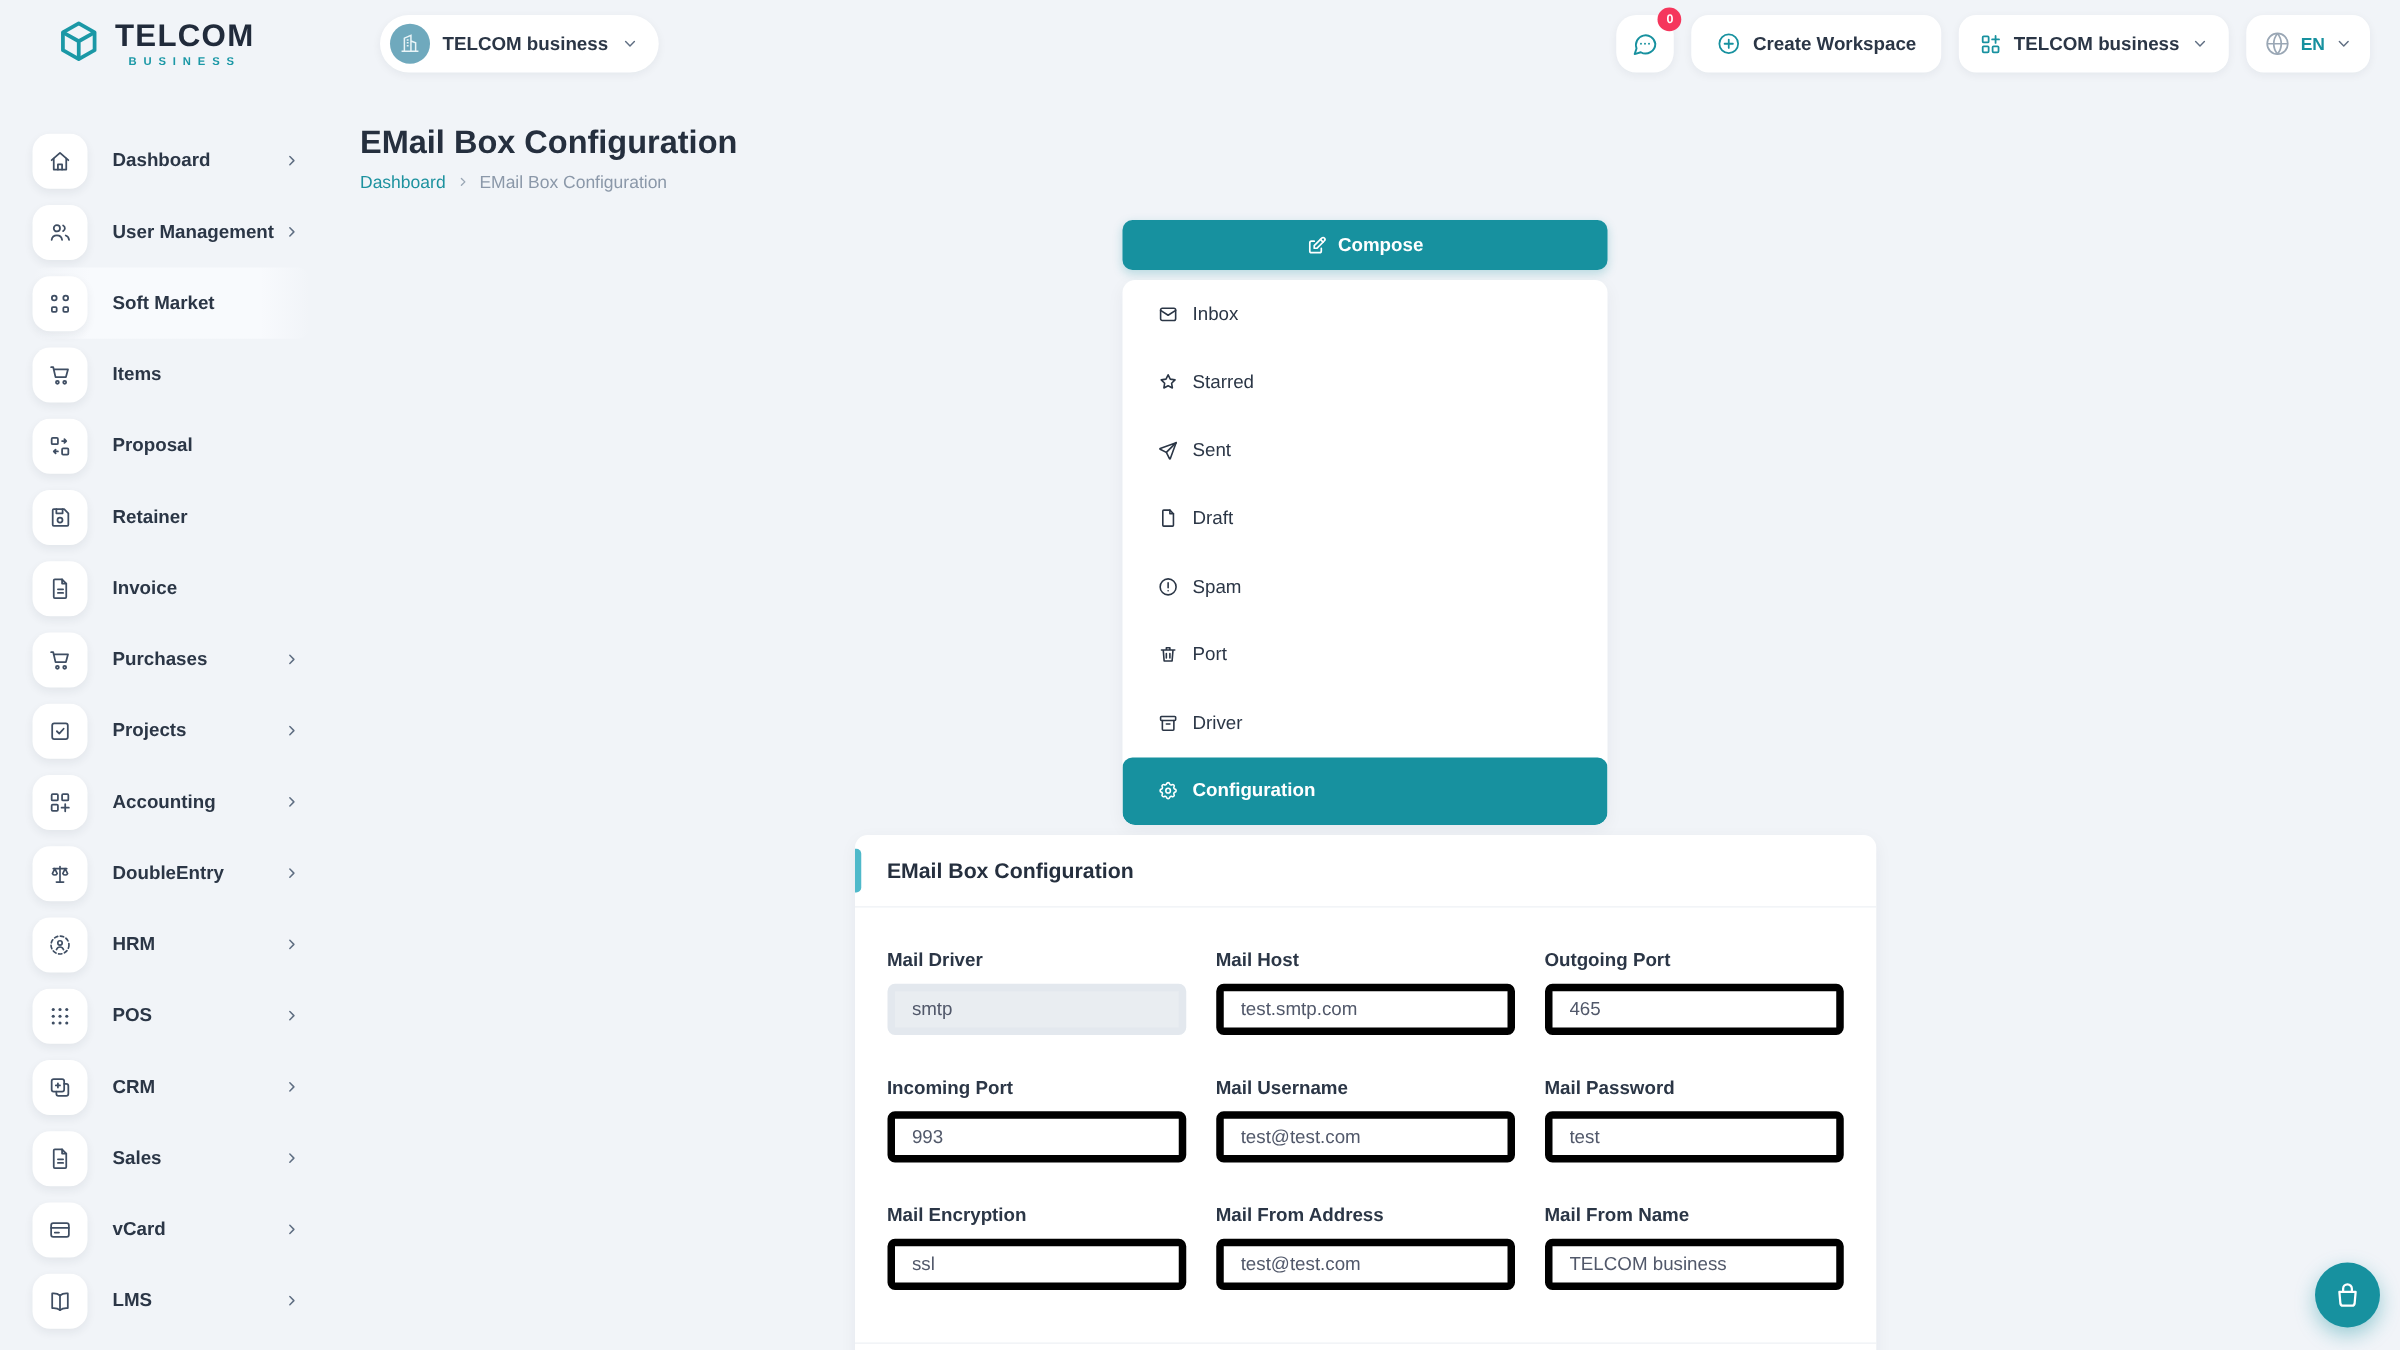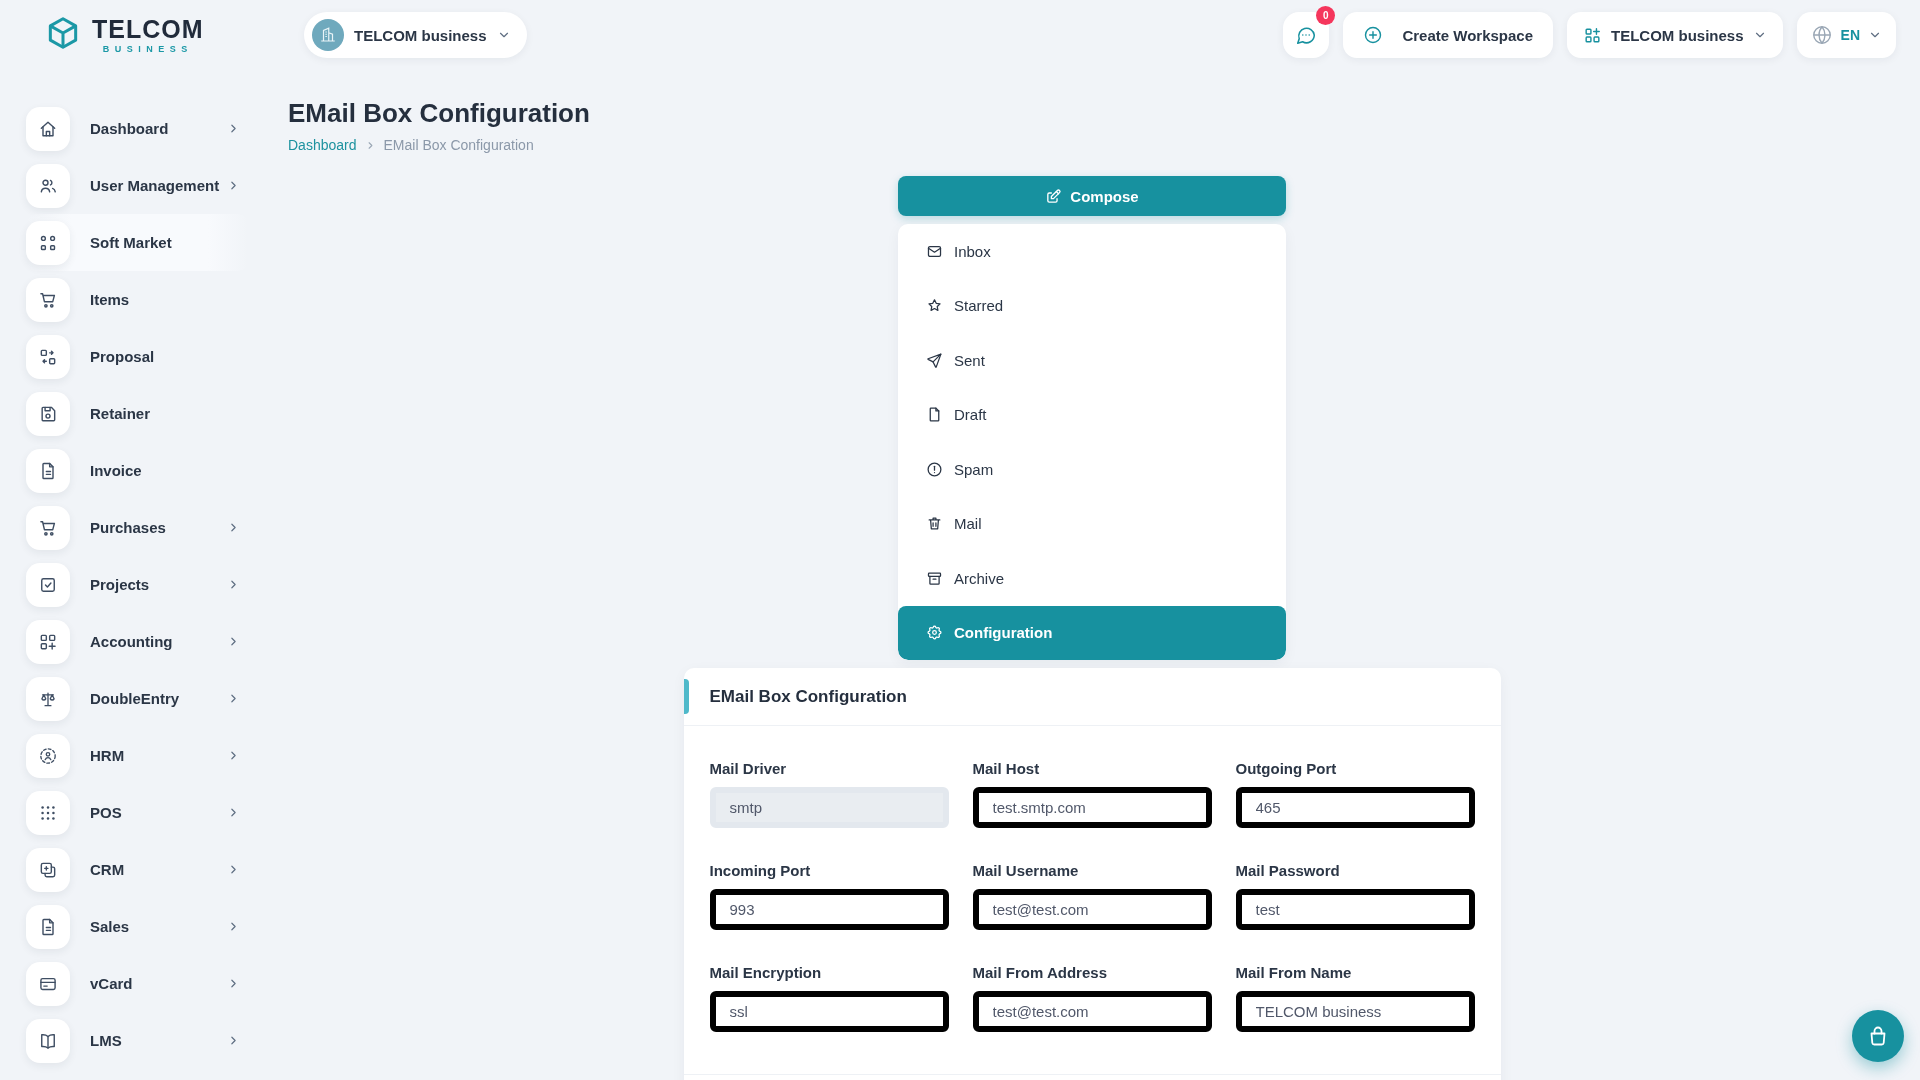--- a/index.html
+++ b/index.html
@@ -28,21 +28,21 @@
   .ws-name { font-size:15px; font-weight:600; color:#2b3646; }
   .chev { color:#5f6e82; display:flex; }
 
   .top-spacer { flex:1; }
   .top-right { display:flex; align-items:center; gap:14px; }
   .chat-btn { width:46px; height:46px; justify-content:center; position:relative; border-radius:16px; }
   .chat-btn svg { color:#17919f; }
   .badge { position:absolute; top:-6px; right:-6px; min-width:19px; height:19px; border-radius:10px;
            background:#f5365c; color:#fff; font-size:10px; font-weight:700; display:flex;
            align-items:center; justify-content:center; padding:0 5px; }
-  .create-pill { height:46px; padding:0 20px; gap:19px; font-size:15px; font-weight:600; }
+  .create-pill { height:46px; padding:0 20px; gap:9px; font-size:15px; font-weight:600; }
   .create-pill svg { color:#17919f; }
   .acct-pill { height:46px; padding:0 16px; gap:9px; font-size:15px; font-weight:600; }
   .acct-pill .grid-ic { color:#17919f; }
   .lang-pill { height:46px; padding:0 14px; gap:8px; }
   .globe { color:#9aa7b5; }
   .lang-code { font-size:14px; font-weight:700; color:#17919f; }
 
   
   .body-row { flex:1; display:flex; min-height:0; }
 
@@ -504,29 +504,29 @@
                   <path d="M12 7.5V13"></path>
                   <path d="M12 16.3h.01"></path>
                 </svg>
               <span>Spam</span>
             </div>
             <div class="mail-item">
               <svg width="17" height="17" viewBox="0 0 24 24" fill="none" stroke="currentColor" stroke-width="1.8" stroke-linecap="round" stroke-linejoin="round">
                   <path d="M4.5 7h15M10 7V4.5h4V7M6.5 7l1 12.5h9l1-12.5"></path>
                   <path d="M10 11v5M14 11v5"></path>
                 </svg>
-              <span>Mail</span>
+              <span>Port</span>
             </div>
             <div class="mail-item">
               <svg width="17" height="17" viewBox="0 0 24 24" fill="none" stroke="currentColor" stroke-width="1.8" stroke-linecap="round" stroke-linejoin="round">
                   <rect x="3.5" y="4.5" width="17" height="4.5" rx="1"></rect>
                   <path d="M5.5 9v10a1 1 0 001 1h11a1 1 0 001-1V9"></path>
                   <path d="M10 13h4"></path>
                 </svg>
-              <span>Archive</span>
+              <span>Driver</span>
             </div>
             <div class="mail-item active">
               <svg width="17" height="17" viewBox="0 0 24 24" fill="none" stroke="currentColor" stroke-width="1.8" stroke-linecap="round" stroke-linejoin="round">
                   <path d="M10.3 4.3c.4-1.8 3-1.8 3.4 0a1.72 1.72 0 002.57 1.07c1.55-.95 3.33.83 2.38 2.38a1.72 1.72 0 001.07 2.57c1.8.4 1.8 3 0 3.4a1.72 1.72 0 00-1.07 2.57c.95 1.55-.83 3.33-2.38 2.38a1.72 1.72 0 00-2.57 1.07c-.4 1.8-3 1.8-3.4 0a1.72 1.72 0 00-2.57-1.07c-1.55.95-3.33-.83-2.38-2.38a1.72 1.72 0 00-1.07-2.57c-1.8-.4-1.8-3 0-3.4a1.72 1.72 0 001.07-2.57c-.95-1.55.83-3.33 2.38-2.38.98.6 2.27.07 2.57-1.07z"></path>
                   <circle cx="12" cy="12" r="2.6"></circle>
                 </svg>
               <span>Configuration</span>
             </div>
           </div>
         </div>

